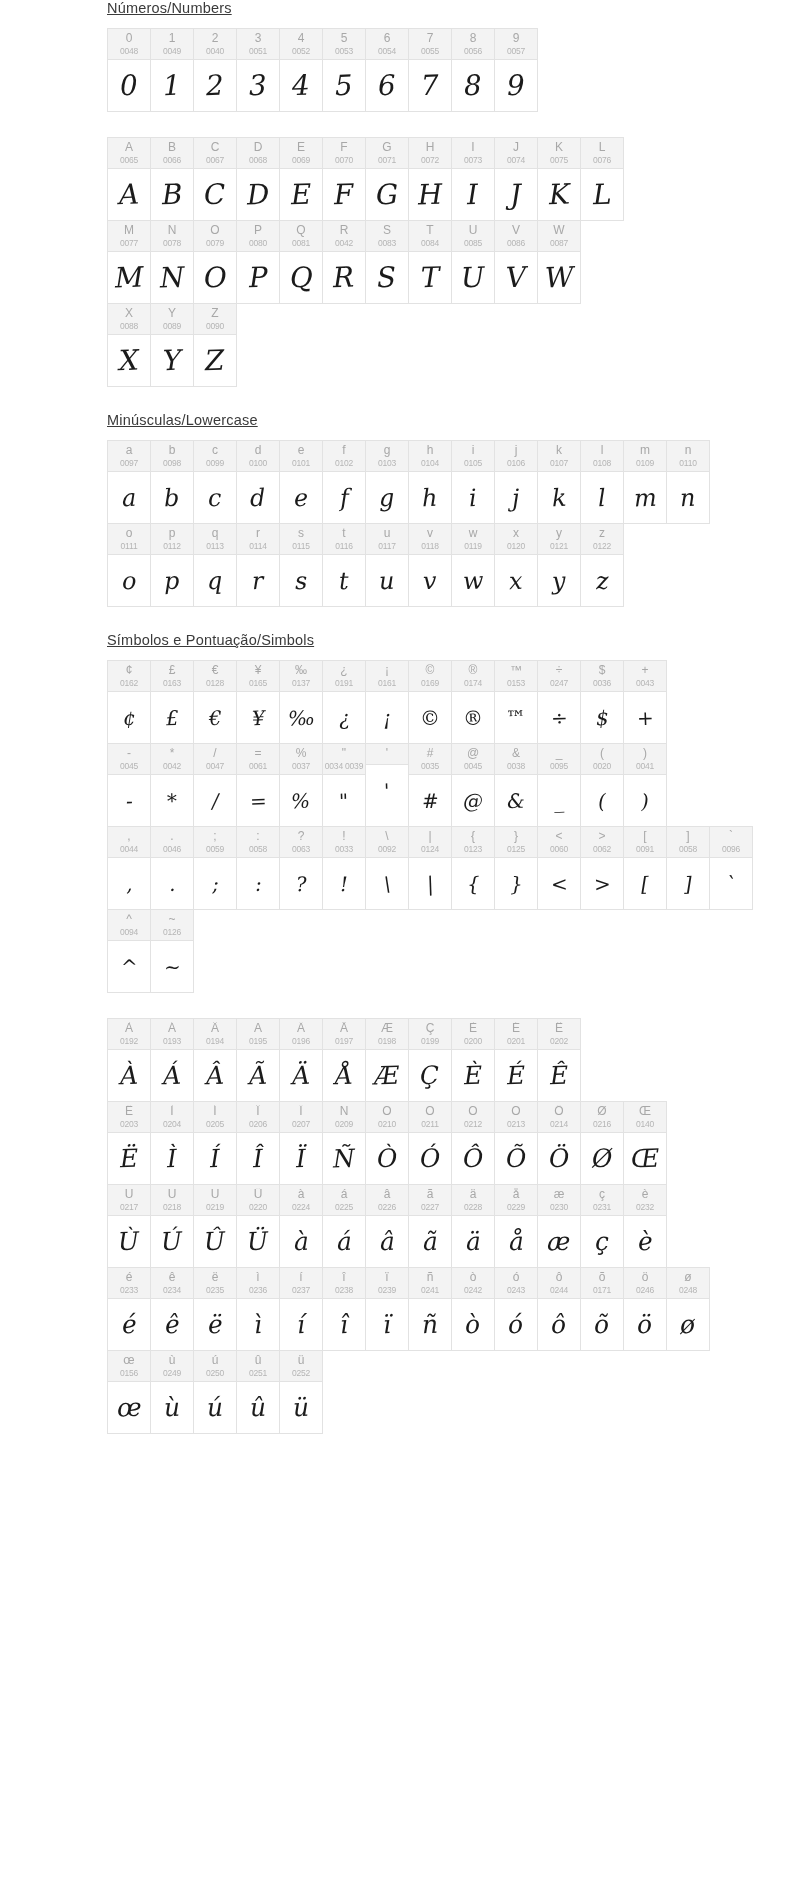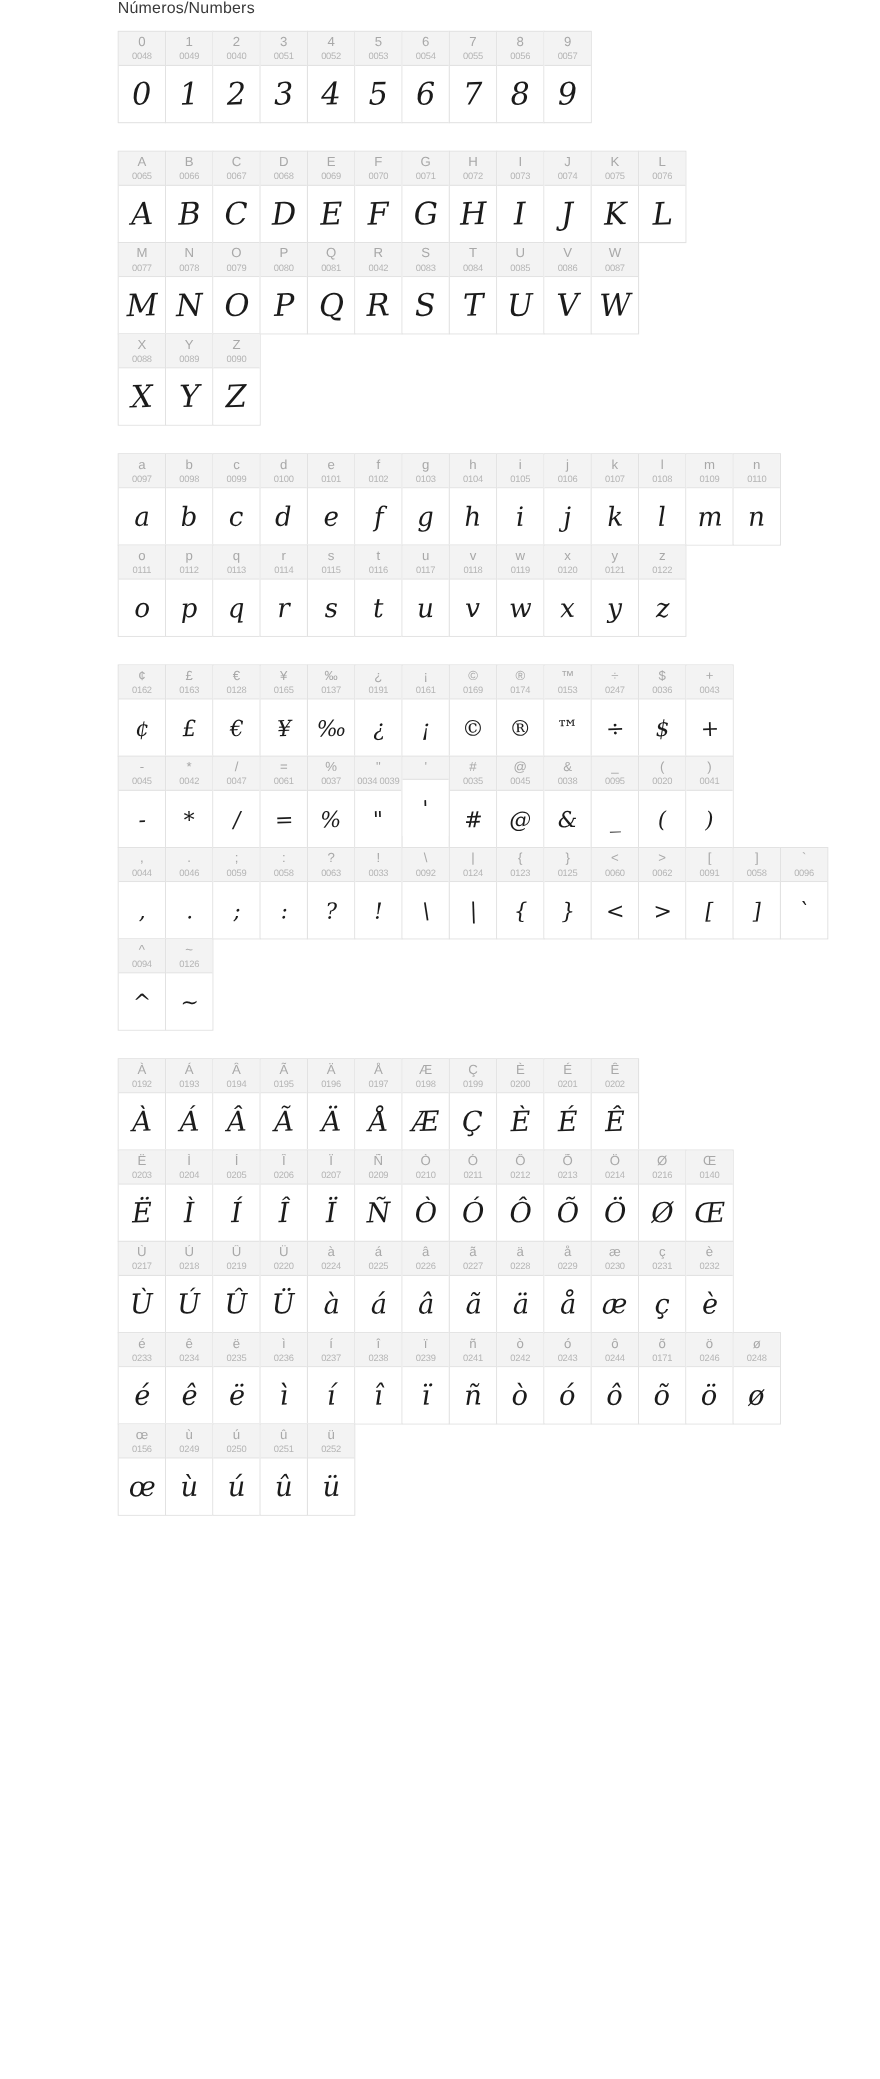--- a/index.html
+++ b/index.html
@@ -19,20 +19,21 @@
   }
   .section {
     margin-bottom: 26px;
   }
   .section-title {
     font-size: 14.5px;
     color: #3a3a3a;
     font-weight: 400;
     margin: 0 0 12px 107px;
     letter-spacing: 0.2px;
+    text-decoration: underline;
   }
   .glyph-rows {
     margin-left: 107px;
   }
   .glyph-row {
     display: flex;
     flex-wrap: nowrap;
     margin-bottom: 0px;
   }
   .glyph-cell {
@@ -436,20 +437,21 @@
                 <div class="cell-code">0090</div>
               </div>
               <div class="cell-body">
                 <span class="cell-glyph">Z</span>
               </div>
             </div>
           </div>
         </div>
       </div>
       <div class="section">
+        <div class="section-title">Minúsculas/Lowercase</div>
         <div class="glyph-rows lower">
           <div class="glyph-row">
             <div class="glyph-cell">
               <div class="cell-head">
                 <div class="cell-char">a</div>
                 <div class="cell-code">0097</div>
               </div>
               <div class="cell-body">
                 <span class="cell-glyph">a</span>
               </div>
@@ -678,20 +680,21 @@
                 <div class="cell-code">0122</div>
               </div>
               <div class="cell-body">
                 <span class="cell-glyph">z</span>
               </div>
             </div>
           </div>
         </div>
       </div>
       <div class="section">
+        <div class="section-title">Símbolos e Pontuação/Simbols</div>
         <div class="glyph-rows sym">
           <div class="glyph-row">
             <div class="glyph-cell">
               <div class="cell-head">
                 <div class="cell-char">¢</div>
                 <div class="cell-code">0162</div>
               </div>
               <div class="cell-body">
                 <span class="cell-glyph">¢</span>
               </div>

